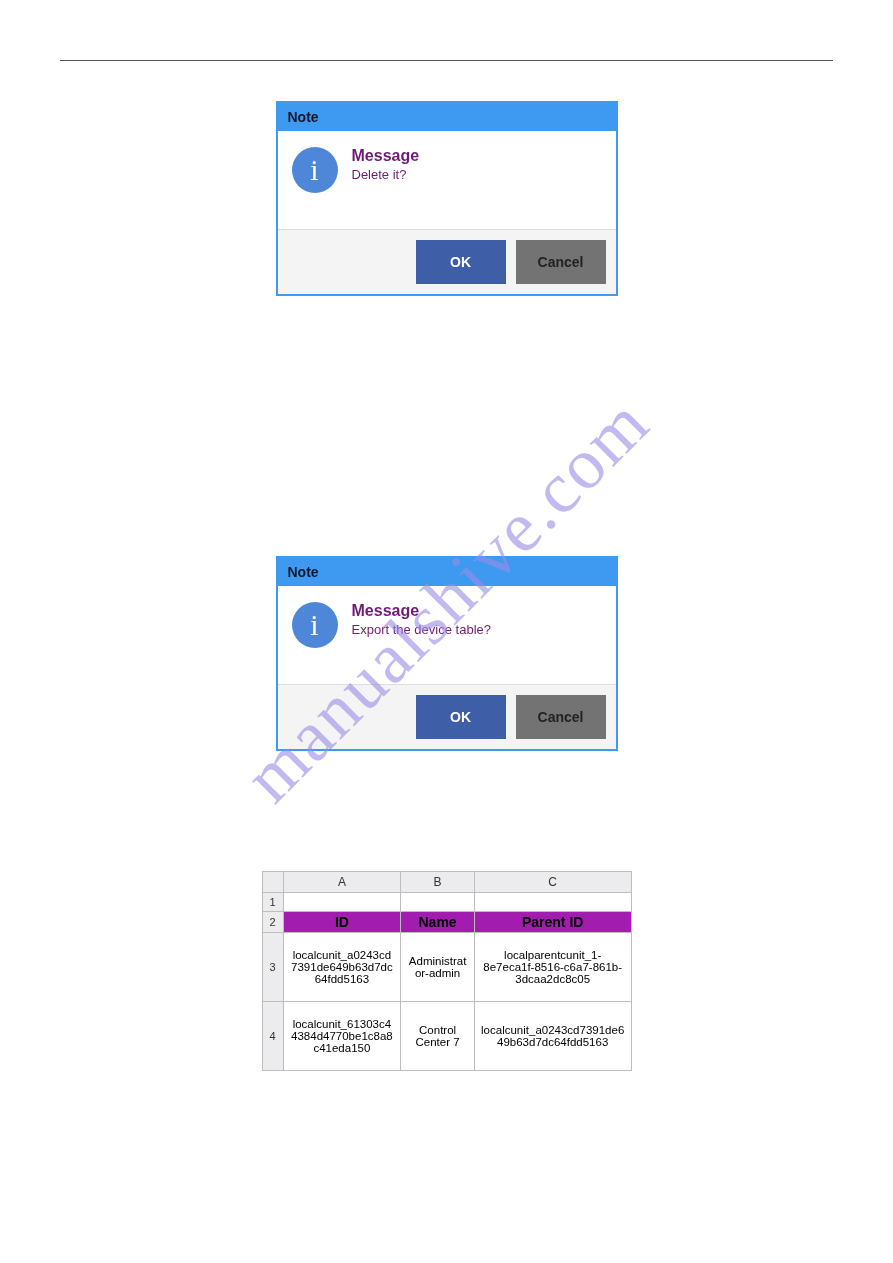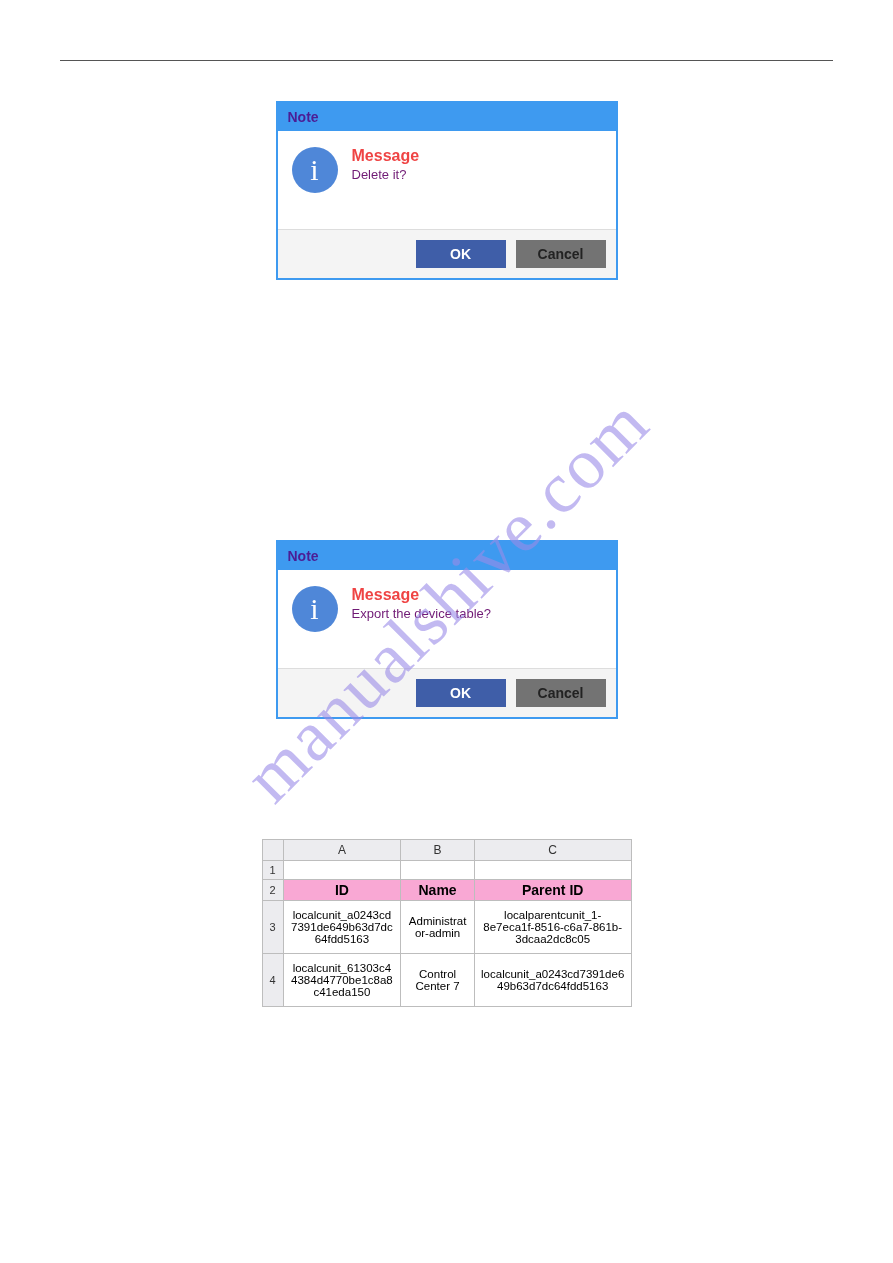--- a/index.html
+++ b/index.html
@@ -21,21 +21,21 @@
   }
   .dialog {
     width: 342px;
     border: 2px solid #3e9af0;
     margin: 0 auto;
     background: #fff;
     box-sizing: border-box;
   }
   .dialog .titlebar {
     background: #3e9af0;
-    color: #4c1d95;
+    color: #0f172a;
     font-weight: bold;
     font-size: 14px;
     padding: 6px 10px;
   }
   .dialog .body {
     padding: 16px 14px 36px 14px;
     display: flex;
     align-items: flex-start;
     gap: 14px;
   }
@@ -49,38 +49,38 @@
     align-items: center;
     justify-content: center;
     font-family: Georgia, serif;
     font-size: 30px;
     line-height: 1;
     flex-shrink: 0;
   }
   .msg-title {
     font-weight: bold;
     font-size: 16px;
-    color: #ef4444;
+    color: #701a75;
     margin-bottom: 2px;
   }
   .msg-text {
     font-size: 13px;
     color: #701a75;
   }
   .dialog .footer {
     background: #f4f4f4;
     border-top: 1px solid #ddd;
     padding: 10px;
     display: flex;
     justify-content: flex-end;
     gap: 10px;
   }
   .btn {
     width: 90px;
-    height: 28px;
+    height: 44px;
     font-size: 14px;
     font-weight: bold;
     display: flex;
     align-items: center;
     justify-content: center;
     border: none;
     cursor: pointer;
   }
   .btn-primary {
     background: #3f5ea8;
@@ -117,25 +117,25 @@
     color: #333;
   }
   .sheet .corner {
     background: #ececef;
     width: 18px;
   }
   .sheet .header-cell {
     font-weight: bold;
     font-size: 14px;
     padding: 2px 4px;
-    background: #f9a8d4;
+    background: #a21caf;
   }
   .sheet .data-cell {
     font-size: 11.5px;
-    padding: 8px 6px;
+    padding: 16px 6px;
     background: #fff;
     word-break: break-word;
   }
   .sheet .empty-cell {
     height: 16px;
     background: #fff;
   }
 
   .watermark {
     position: absolute;

